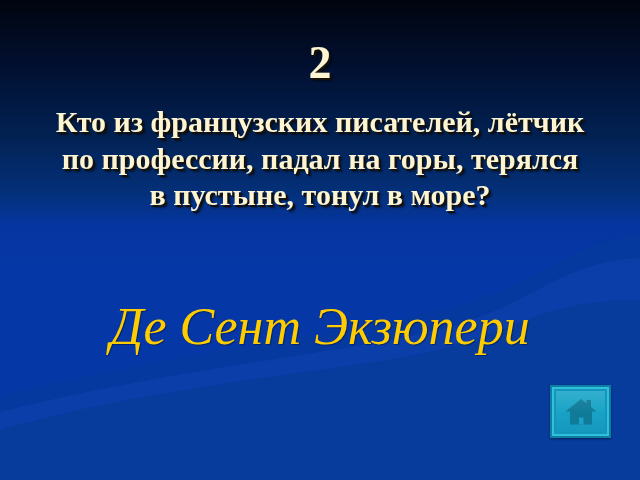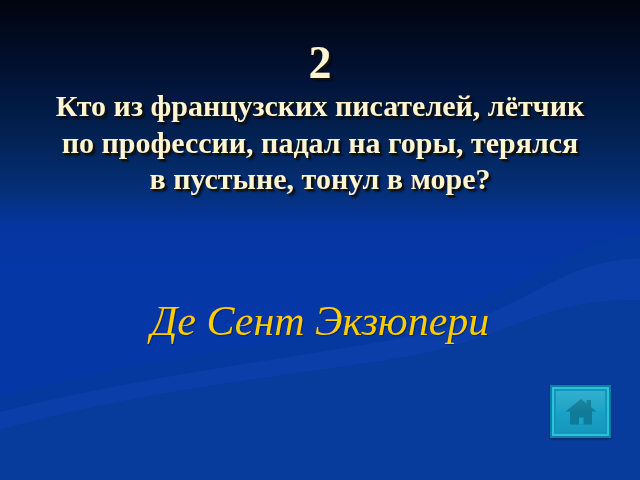--- a/index.html
+++ b/index.html
@@ -49,38 +49,38 @@
     color: #fdf5d2;
     text-shadow: 2px 2px 0 #16120a, 3px 3px 2px rgba(0,0,0,.55);
     letter-spacing: 0;
   }
 
   
   #question-text {
     position: absolute;
     left: 50%;
     transform: translateX(-50%);
-    top: 88px;
+    top: 104px;
     width: 540px;
     text-align: center;
     font-size: 30px;
     font-weight: bold;
     line-height: 1.22;
     color: #fdf5d2;
     text-shadow: 2px 2px 0 #15110a, 3px 3px 2px rgba(0,0,0,.5);
   }
 
   
   #answer-text {
     position: absolute;
     left: 0;
     top: 298px;
     width: 640px;
     text-align: center;
-    font-size: 42px;
+    font-size: 52px;
     font-style: italic;
     font-weight: normal;
     line-height: 1.1;
     color: #ffcc00;
     text-shadow: 1px 1px 1px rgba(0,0,0,.35);
   }
 
   
   #home-button {
     position: absolute;

